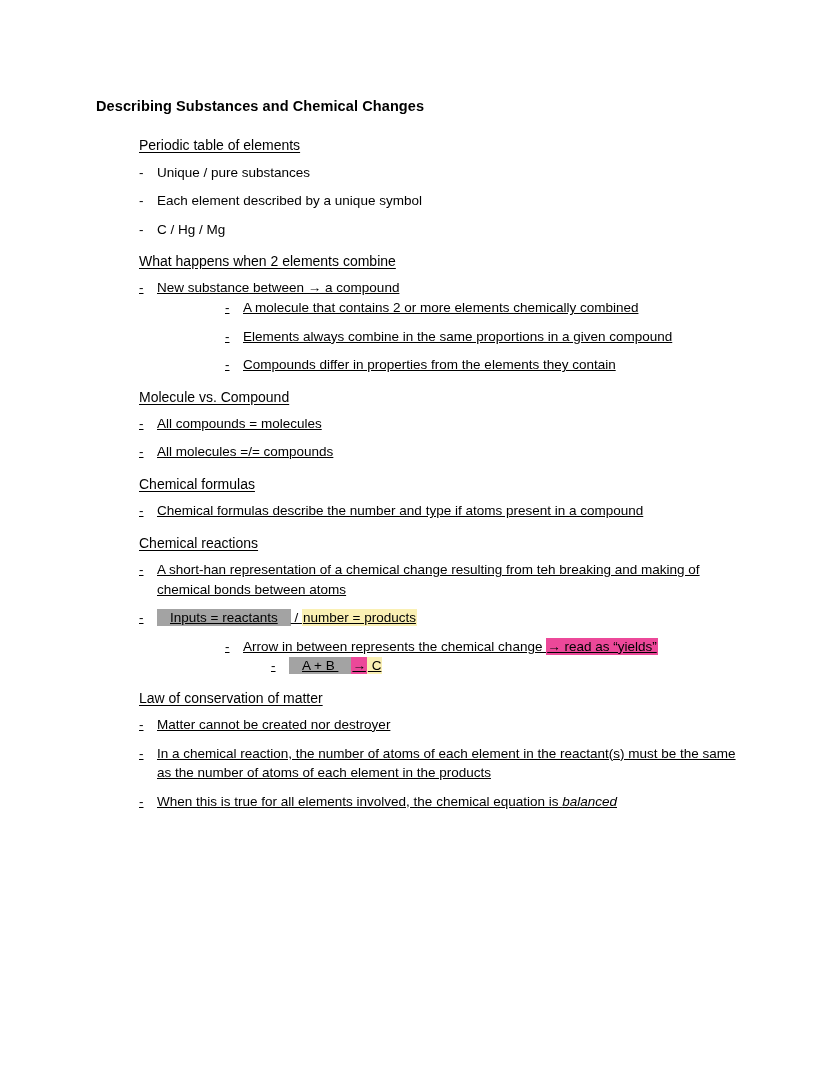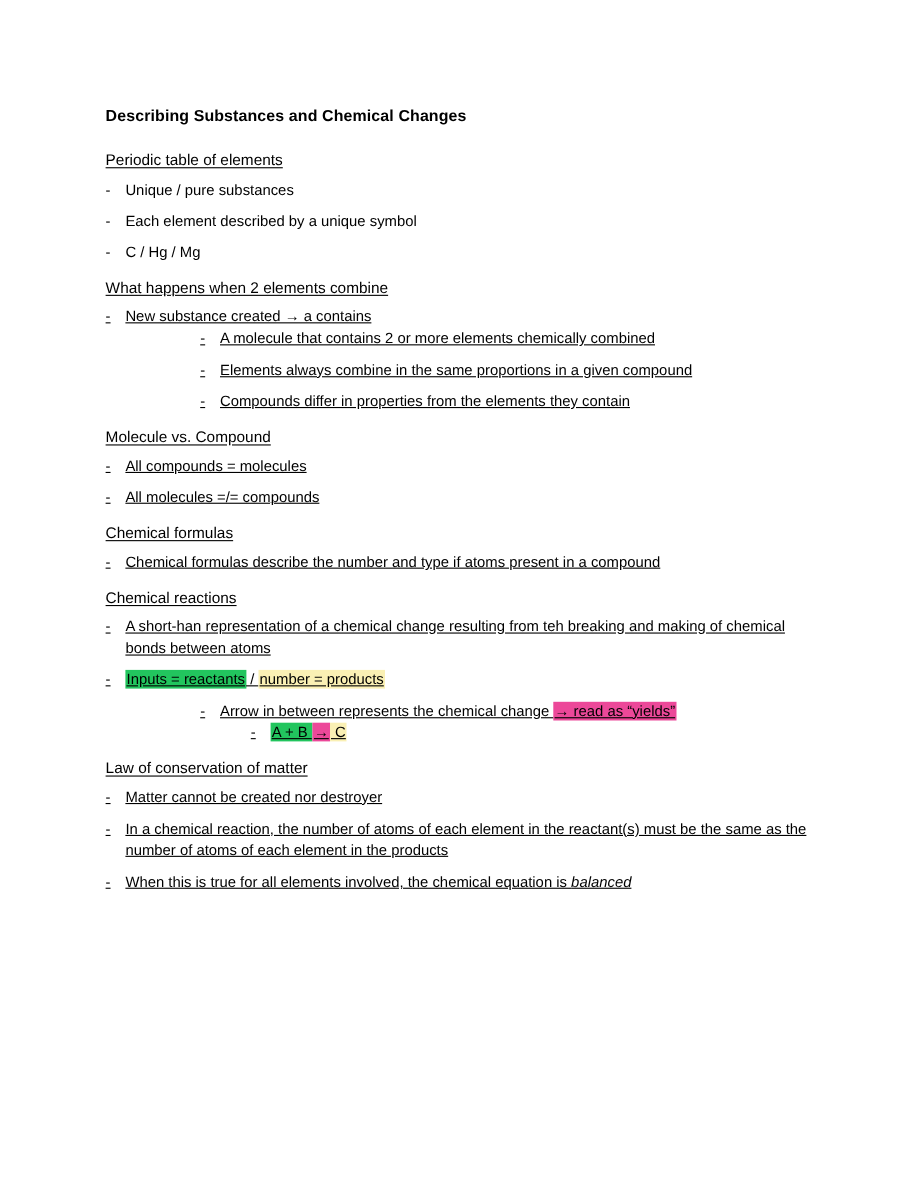--- a/index.html
+++ b/index.html
@@ -38,20 +38,21 @@
   .section-head {
     font-size: 14px;
     text-decoration: underline;
     text-underline-offset: 2px;
     margin: 0 0 8px 0;
     line-height: 1.3;
     display: inline-block;
   }
   .section {
     margin-bottom: 0;
+    margin-left: 43px;
   }
   .section + .section {
     margin-top: 13px;
     text-decoration: underline;
   }
   ul.level {
     list-style: none;
     margin: 0;
     padding: 0;
   }
@@ -75,22 +76,22 @@
   }
   
   .lvl1 { margin-left: 16px; }
   .lvl2 { margin-left: 50px; }
   .lvl3 { margin-left: 50px; }
   .lvl1 > li.item { margin-bottom: 9px; }
   .lvl2 { margin-top: 9px; }
   .lvl3 { margin-top: 9px; }
 
   .hl-green {
-    background: #22c55e;
-    padding: 1px 1px;
+    background: #a3a3a3;
+    padding: 1px 13px;
   }
   .hl-yellow {
     background: #faf0b4;
     padding: 1px 1px;
   }
   .hl-red {
     background: #ec4899;
     padding: 1px 1px;
   }
   .italic { font-style: italic; }
@@ -123,21 +124,21 @@
           <span class="txt">C / Hg / Mg</span>
         </li>
       </ul>
     </div>
 
     <div class="section">
       <div class="section-head">What happens when 2 elements combine</div>
       <ul class="level lvl2">
         <li class="item">
           <span class="dash">-</span>
-          <span class="txt">New substance created → a contains</span>
+          <span class="txt">New substance between → a compound</span>
         </li>
       </ul>
       <ul class="level lvl3" style="margin-left:86px;">
         <li class="item">
           <span class="dash">-</span>
           <span class="txt">A molecule that contains 2 or more elements chemically combined</span>
         </li>
         <li class="item">
           <span class="dash">-</span>
           <span class="txt">Elements always combine in the same proportions in a given compound</span>

